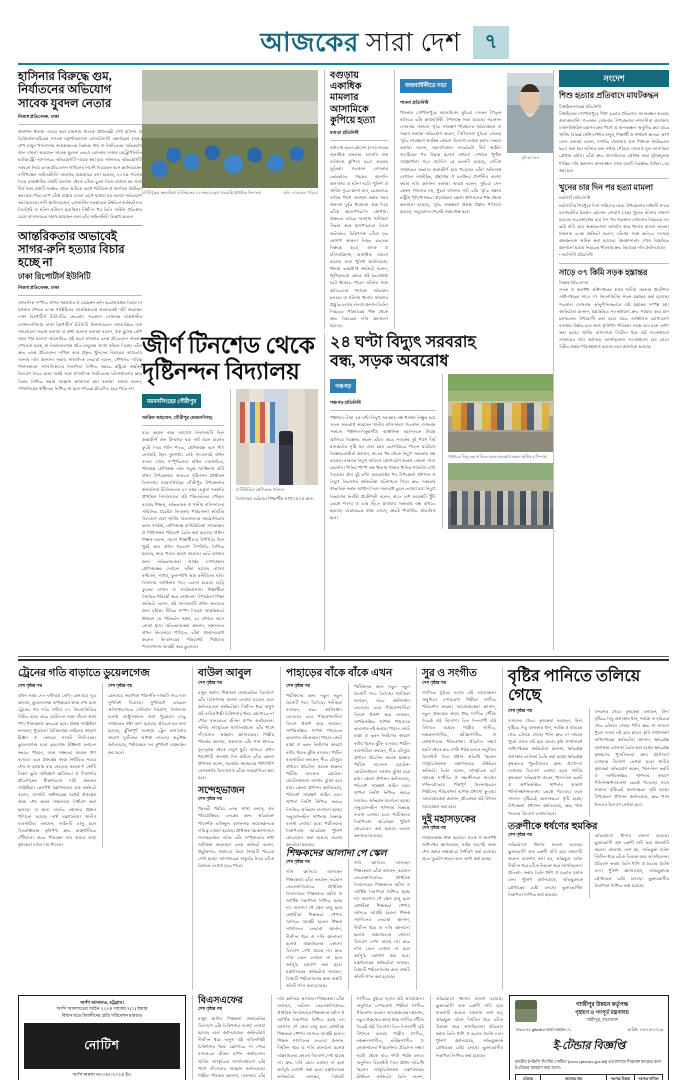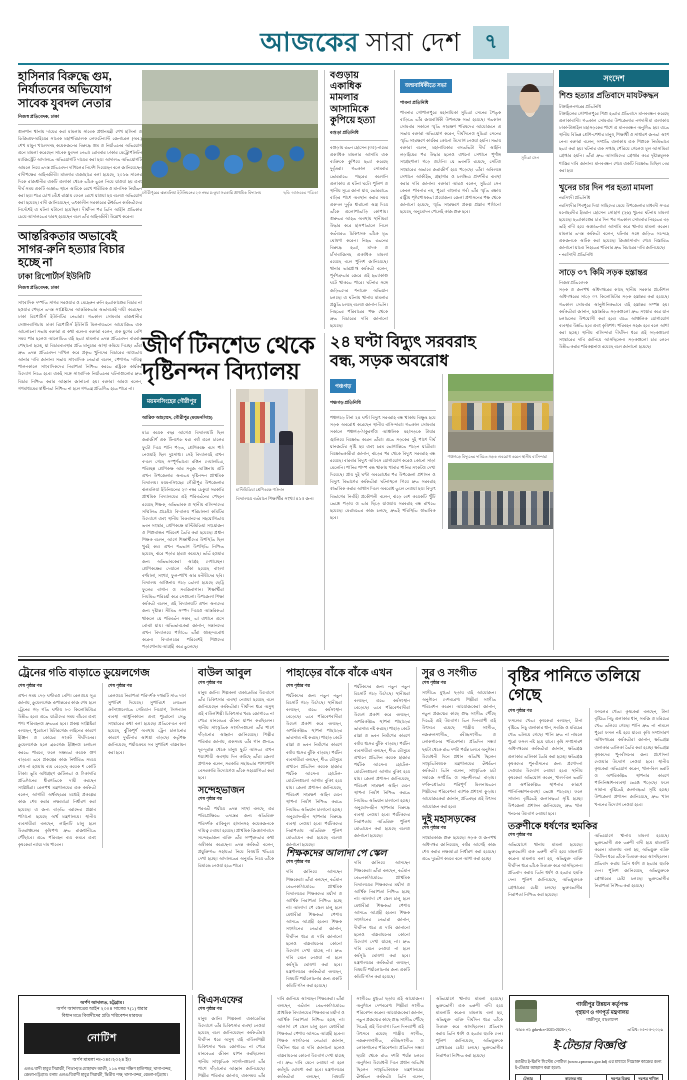--- a/index.html
+++ b/index.html
@@ -126,21 +126,21 @@
   .ph-portrait:after{
     content:"";position:absolute;left:50%;top:14%;transform:translateX(-50%);
     width:46%;height:36%;border-radius:50% 50% 46% 46%;
     background:linear-gradient(#3a2a22 0 28%, #e3c7ad 28% 100%);
   }
 
   
   .adbox{border:1px solid #1d1d1d;padding:4px 5px;box-sizing:border-box;background:#fff;}
   .ad-center{text-align:center;}
   .ad-t1{font-size:4.6px;font-weight:bold;line-height:1.5;}
-  .ad-band{background:#1d1d1d;color:#fff;font-size:10px;font-weight:bold;padding:7px 0;margin:3px 0;letter-spacing:1px;}
+  .ad-band{background:#1d1d1d;color:#fff;font-size:12px;font-weight:bold;padding:13px 0;margin:3px 0;letter-spacing:1px;}
   .ad-title{font-size:11px;font-weight:bold;margin:3px 0;font-style:italic;}
   .ad-sub{font-size:4.2px;line-height:1.5;text-align:left;}
   .ad-li{font-size:4px;line-height:1.5;text-align:left;margin-top:2px;}
   .ad-logo{
     width:22px;height:22px;margin:0 auto 2px auto;
     background:
       linear-gradient(#5a6a4a 0 40%, #7a8a6a 40% 100%);
     border-radius:2px;
   }
   table.adtbl{width:100%;border-collapse:collapse;margin-top:3px;font-size:3.8px;}

